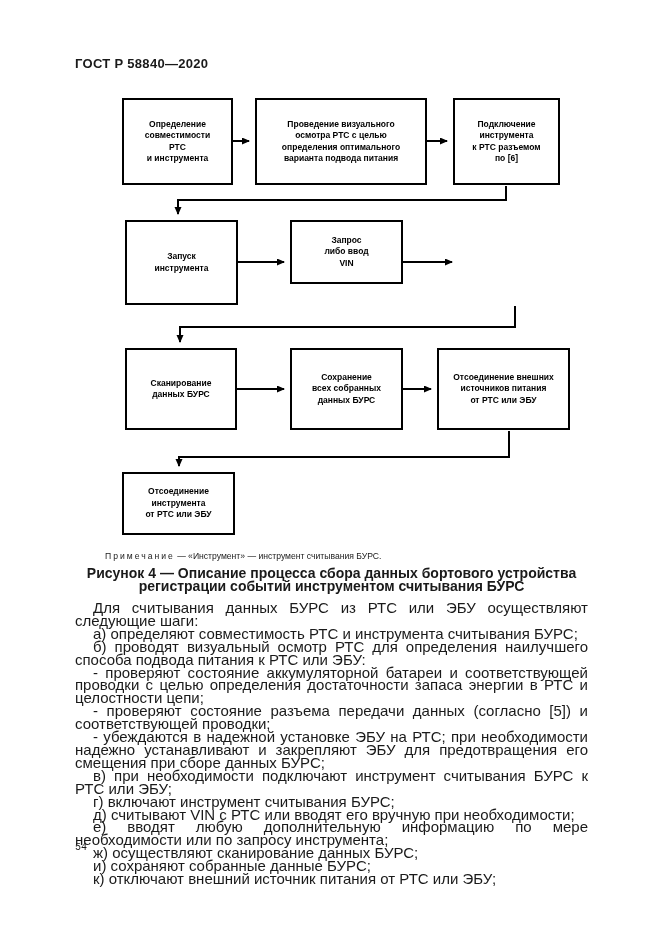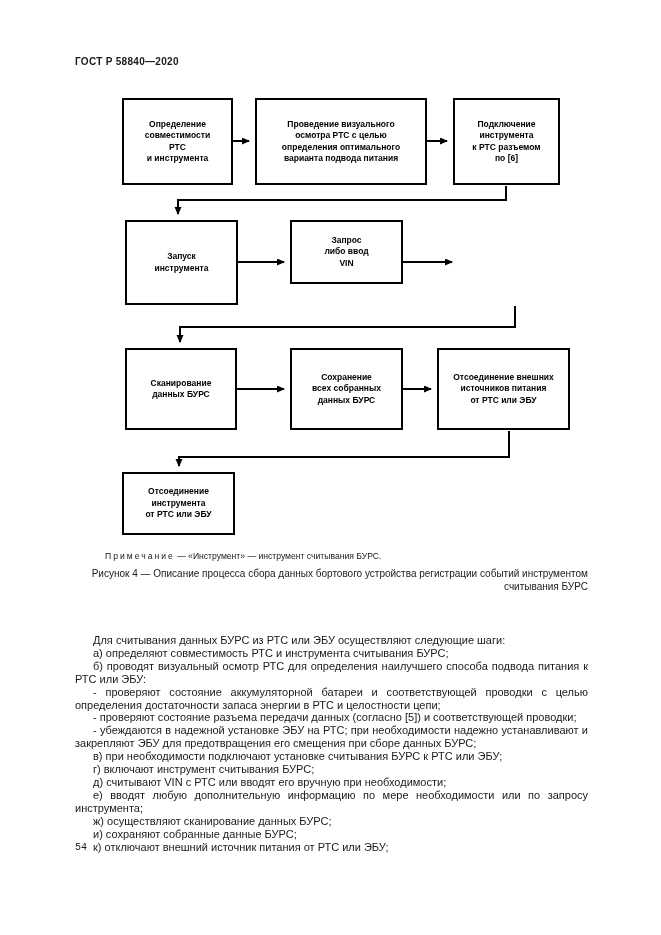--- a/index.html
+++ b/index.html
@@ -8,21 +8,21 @@
     color: #1a1a1a;
     width: 661px;
     height: 935px;
     position: relative;
     overflow: hidden;
   }
   .doc-header {
     position: absolute;
     left: 75px;
     top: 56px;
-    font-size: 10px;
+    font-size: 13px;
     font-weight: bold;
     color: #1a1a1a;
     letter-spacing: 0.3px;
   }
   .flowchart {
     position: absolute;
     left: 0; top: 0;
     width: 661px; height: 560px;
   }
   .fc-lines {
@@ -62,30 +62,31 @@
     width: 513px;
     font-size: 8.6px;
     color: #1a1a1a;
     text-indent: 30px;
   }
   .note .note-label { letter-spacing: 2px; }
   .figure-caption {
     position: absolute;
     left: 75px; top: 567px;
     width: 513px;
-    font-size: 10px;
+    font-size: 14px;
     line-height: 13px;
-    text-align: right;
+    text-align: center;
     color: #1a1a1a;
+    font-weight: bold;
   }
   .body-text {
     position: absolute;
-    left: 75px; top: 634px;
+    left: 75px; top: 602px;
     width: 513px;
-    font-size: 11px;
+    font-size: 15px;
     line-height: 12.9px;
     text-align: justify;
     color: #1a1a1a;
   }
   .body-text p {
     margin: 0;
     text-indent: 18px;
   }
   .page-number {
     position: absolute;
@@ -156,21 +157,21 @@
 
 <div class="figure-caption">Рисунок 4 — Описание процесса сбора данных бортового устройства регистрации событий инструментом считывания БУРС</div>
 
 <div class="body-text">
   <p>Для считывания данных БУРС из РТС или ЭБУ осуществляют следующие шаги:</p>
   <p>а) определяют совместимость РТС и инструмента считывания БУРС;</p>
   <p>б) проводят визуальный осмотр РТС для определения наилучшего способа подвода питания к РТС или ЭБУ:</p>
   <p>- проверяют состояние аккумуляторной батареи и соответствующей проводки с целью определения достаточности запаса энергии в РТС и целостности цепи;</p>
   <p>- проверяют состояние разъема передачи данных (согласно [5]) и соответствующей проводки;</p>
   <p>- убеждаются в надежной установке ЭБУ на РТС; при необходимости надежно устанавливают и закрепляют ЭБУ для предотвращения его смещения при сборе данных БУРС;</p>
-  <p>в) при необходимости подключают установке считывания БУРС к РТС или ЭБУ;</p>
+  <p>в) при необходимости подключают инструмент считывания БУРС к РТС или ЭБУ;</p>
   <p>г) включают инструмент считывания БУРС;</p>
   <p>д) считывают VIN с РТС или вводят его вручную при необходимости;</p>
   <p>е) вводят любую дополнительную информацию по мере необходимости или по запросу инструмента;</p>
   <p>ж) осуществляют сканирование данных БУРС;</p>
   <p>и) сохраняют собранные данные БУРС;</p>
   <p>к) отключают внешний источник питания от РТС или ЭБУ;</p>
 </div>
 
 <div class="page-number">54</div>
 

